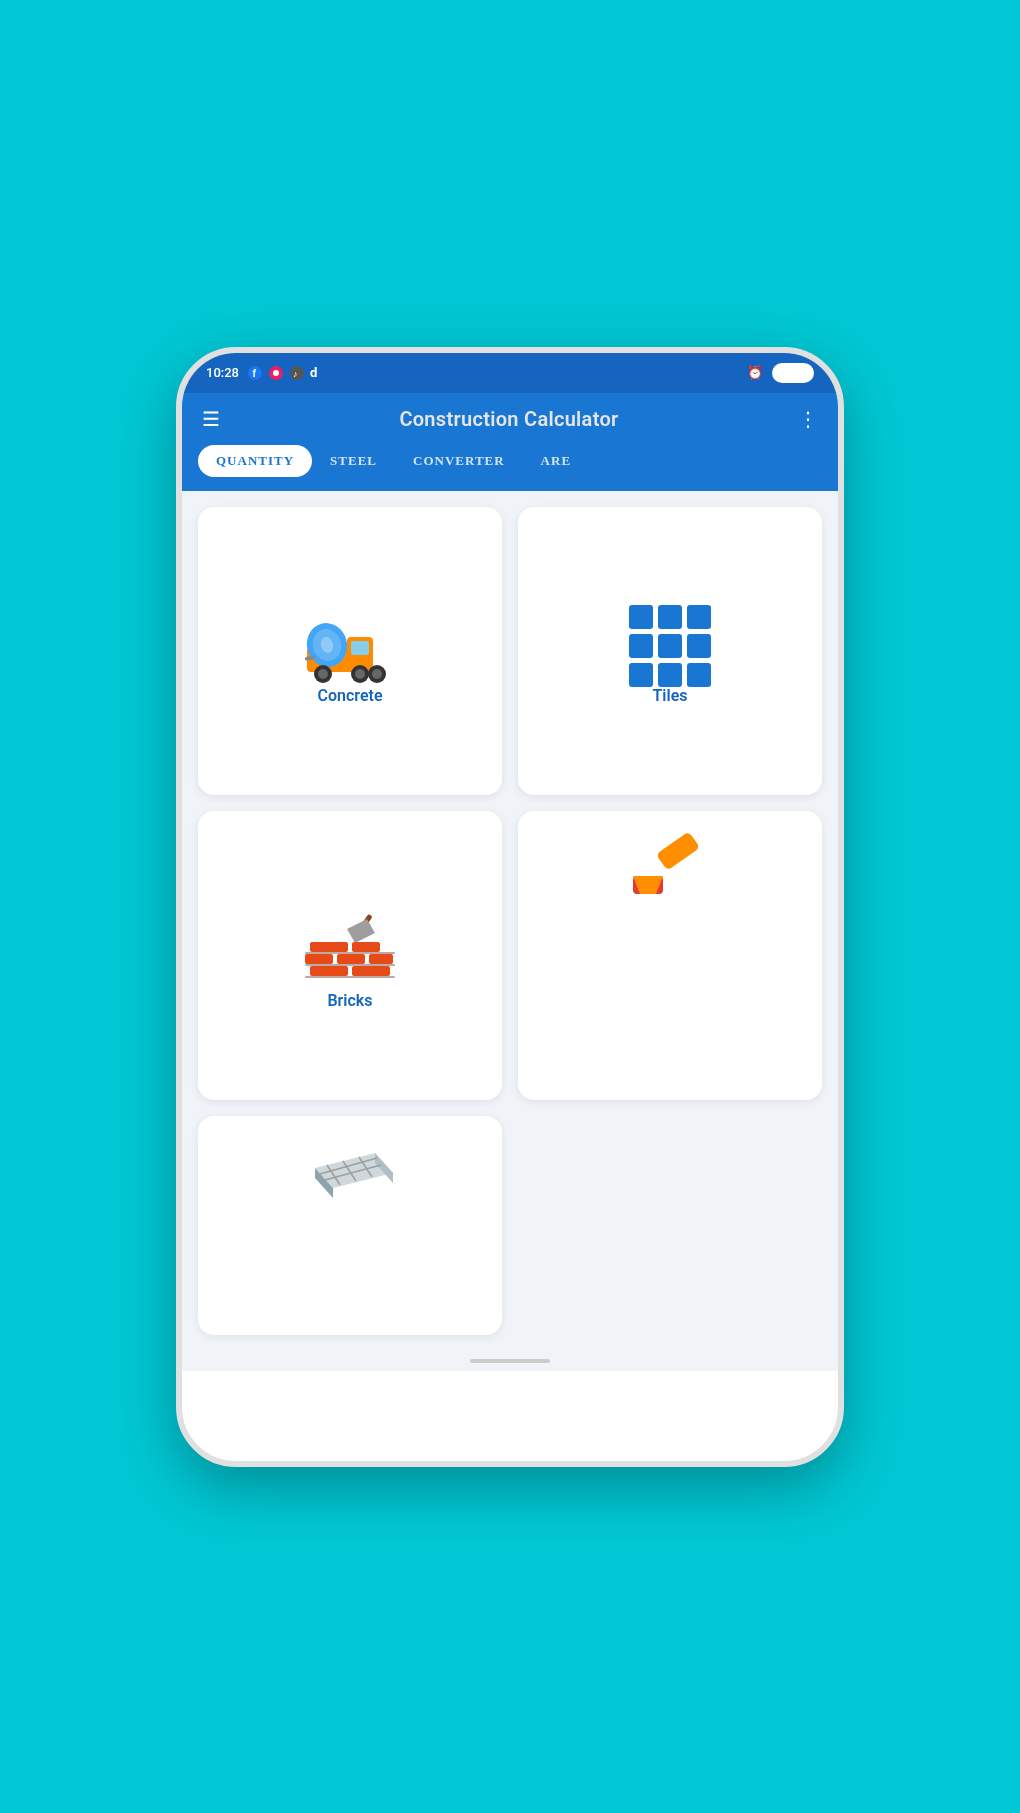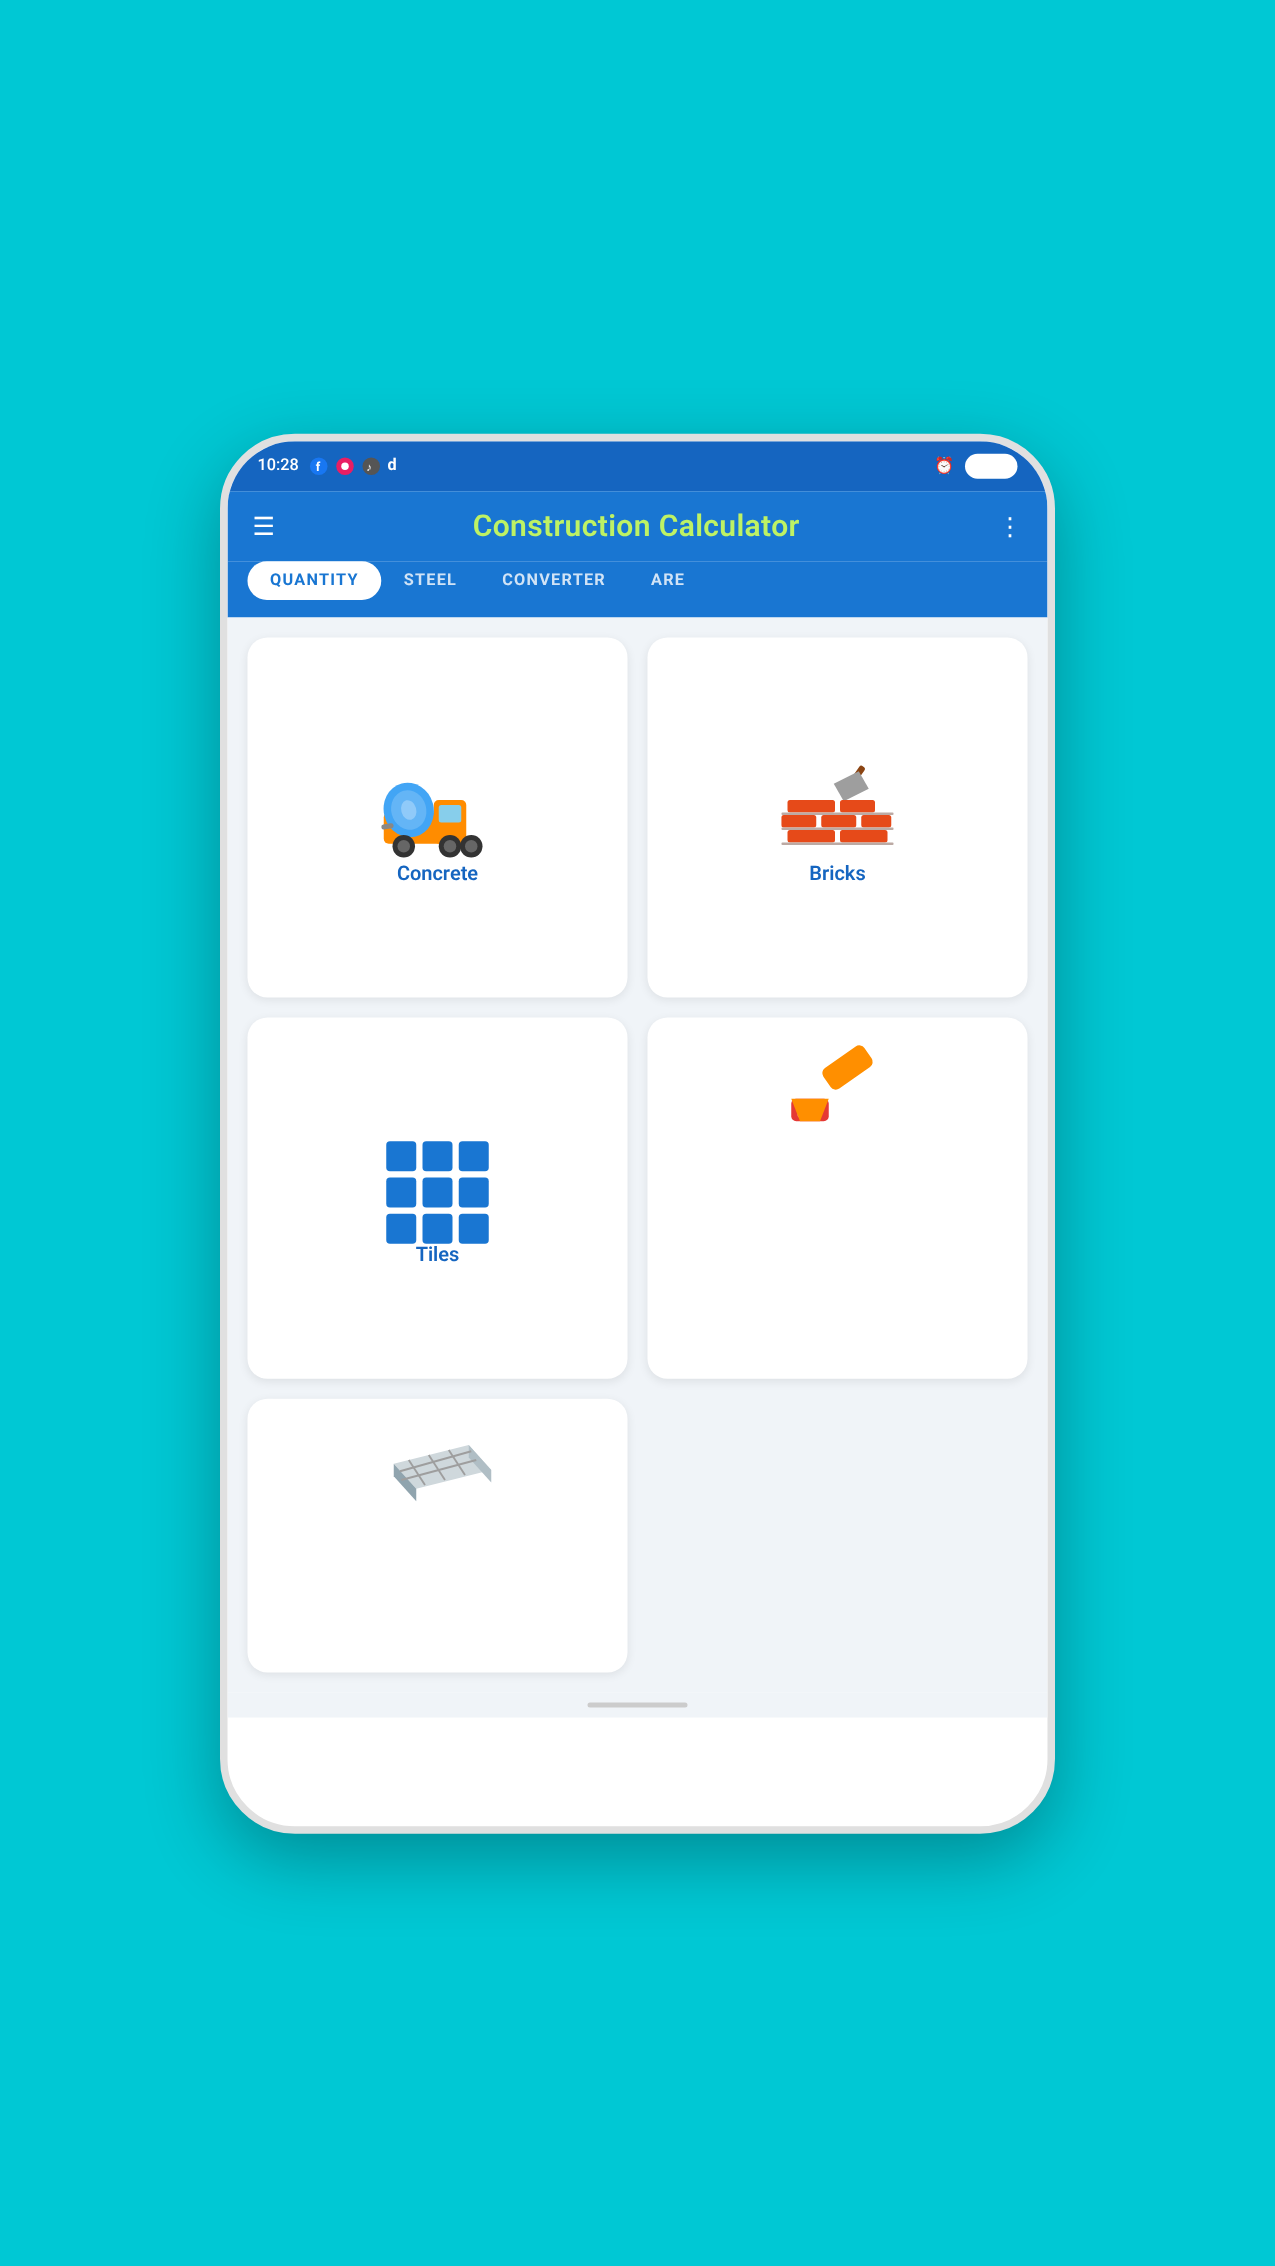--- a/index.html
+++ b/index.html
@@ -57,41 +57,42 @@
       font-size: 13px;
     }
     .app-bar {
       background: #1976D2;
       padding: 14px 20px;
       display: flex;
       align-items: center;
       justify-content: space-between;
     }
     .app-bar-title {
-      color: #bef264;
-      font-size: 24px;
+      color: #e5e5e5;
+      font-size: 20px;
       font-weight: 600;
       letter-spacing: 0.3px;
     }
     .hamburger-icon {
       color: white;
       font-size: 20px;
       cursor: pointer;
     }
     .dots-icon {
       color: white;
       font-size: 20px;
       cursor: pointer;
     }
     .tab-bar {
       background: #1976D2;
       padding: 0 16px 14px 16px;
       display: flex;
       gap: 0;
       align-items: center;
+      font-family: Liberation Serif, serif;
     }
     .tab-item {
       padding: 8px 18px;
       color: rgba(255,255,255,0.8);
       font-size: 13px;
       font-weight: 700;
       letter-spacing: 1px;
       cursor: pointer;
       border-radius: 30px;
     }
@@ -215,20 +216,37 @@
           <circle cx="72" cy="65" r="5" fill="#666"></circle>
 
           <rect x="0" y="48" width="10" height="4" rx="2" fill="#888" transform="rotate(-10 0 50)"></rect>
         </svg>
       </div>
       <span class="card-label">Concrete</span>
     </div>
 
     <div class="card">
       <div class="card-icon">
+        <div class="tiles-grid">
+          <div class="tile-sq"></div>
+          <div class="tile-sq"></div>
+          <div class="tile-sq"></div>
+          <div class="tile-sq"></div>
+          <div class="tile-sq"></div>
+          <div class="tile-sq"></div>
+          <div class="tile-sq"></div>
+          <div class="tile-sq"></div>
+          <div class="tile-sq"></div>
+        </div>
+      </div>
+      <span class="card-label">Tiles</span>
+    </div>
+
+    <div class="card">
+      <div class="card-icon">
         <svg width="90" height="80" viewBox="0 0 90 80">
 
           <rect x="55" y="2" width="5" height="28" rx="2" fill="#8B4513" transform="rotate(35 58 16)"></rect>
 
           <polygon points="42,18 62,8 70,22 50,32" fill="#9E9E9E"></polygon>
 
           <rect x="5" y="55" width="38" height="10" rx="2" fill="#E64A19"></rect>
           <rect x="47" y="55" width="38" height="10" rx="2" fill="#E64A19"></rect>
 
           <rect x="0" y="43" width="28" height="10" rx="2" fill="#E64A19"></rect>
@@ -237,37 +255,20 @@
 
           <rect x="5" y="31" width="38" height="10" rx="2" fill="#E64A19"></rect>
           <rect x="47" y="31" width="28" height="10" rx="2" fill="#E64A19"></rect>
 
           <rect x="0" y="41" width="90" height="2" rx="1" fill="#BCAAA4"></rect>
           <rect x="0" y="53" width="90" height="2" rx="1" fill="#BCAAA4"></rect>
           <rect x="0" y="65" width="90" height="2" rx="1" fill="#BCAAA4"></rect>
         </svg>
       </div>
       <span class="card-label">Bricks</span>
-    </div>
-
-    <div class="card">
-      <div class="card-icon">
-        <div class="tiles-grid">
-          <div class="tile-sq"></div>
-          <div class="tile-sq"></div>
-          <div class="tile-sq"></div>
-          <div class="tile-sq"></div>
-          <div class="tile-sq"></div>
-          <div class="tile-sq"></div>
-          <div class="tile-sq"></div>
-          <div class="tile-sq"></div>
-          <div class="tile-sq"></div>
-        </div>
-      </div>
-      <span class="card-label">Tiles</span>
     </div>
 
 
 
 
     <div class="card" style="min-height:130px;justify-content:flex-start;padding-top:20px;">
       <div class="card-icon" style="height:70px;">
         <svg width="85" height="70" viewBox="0 0 85 70">
 
           <rect x="30" y="10" width="40" height="20" rx="5" fill="#FF8F00" transform="rotate(-35 50 20)"></rect>

